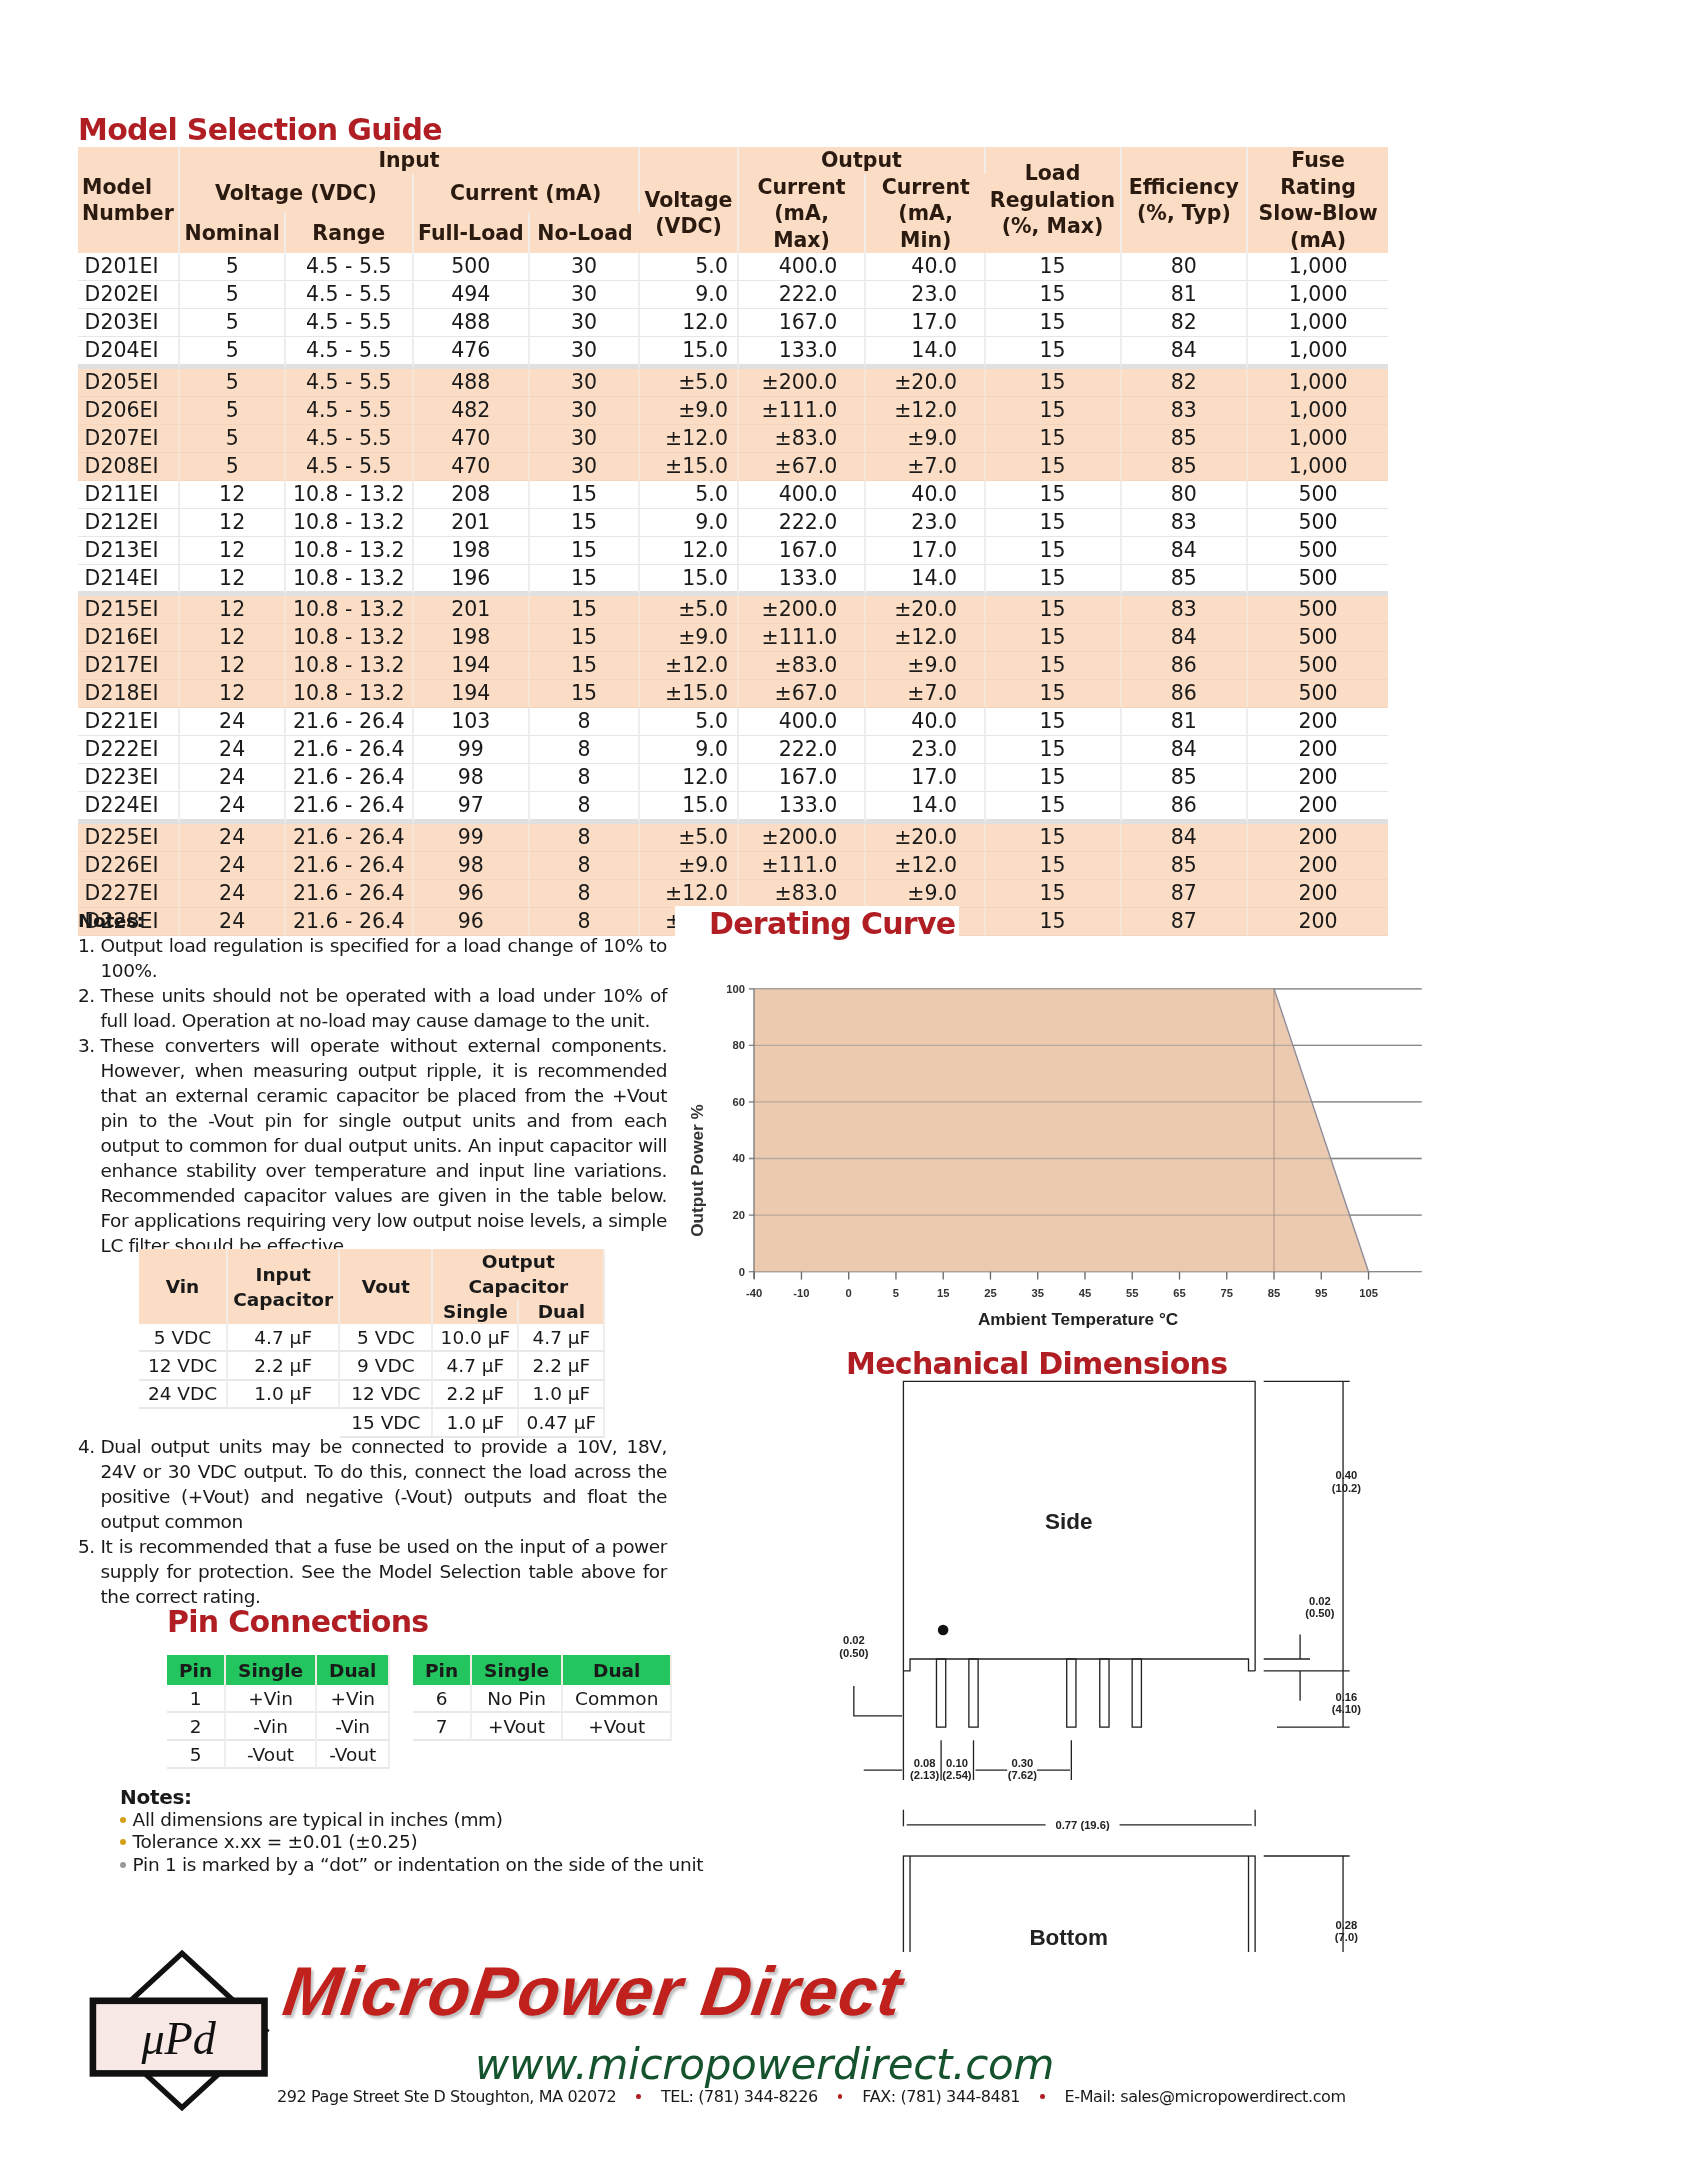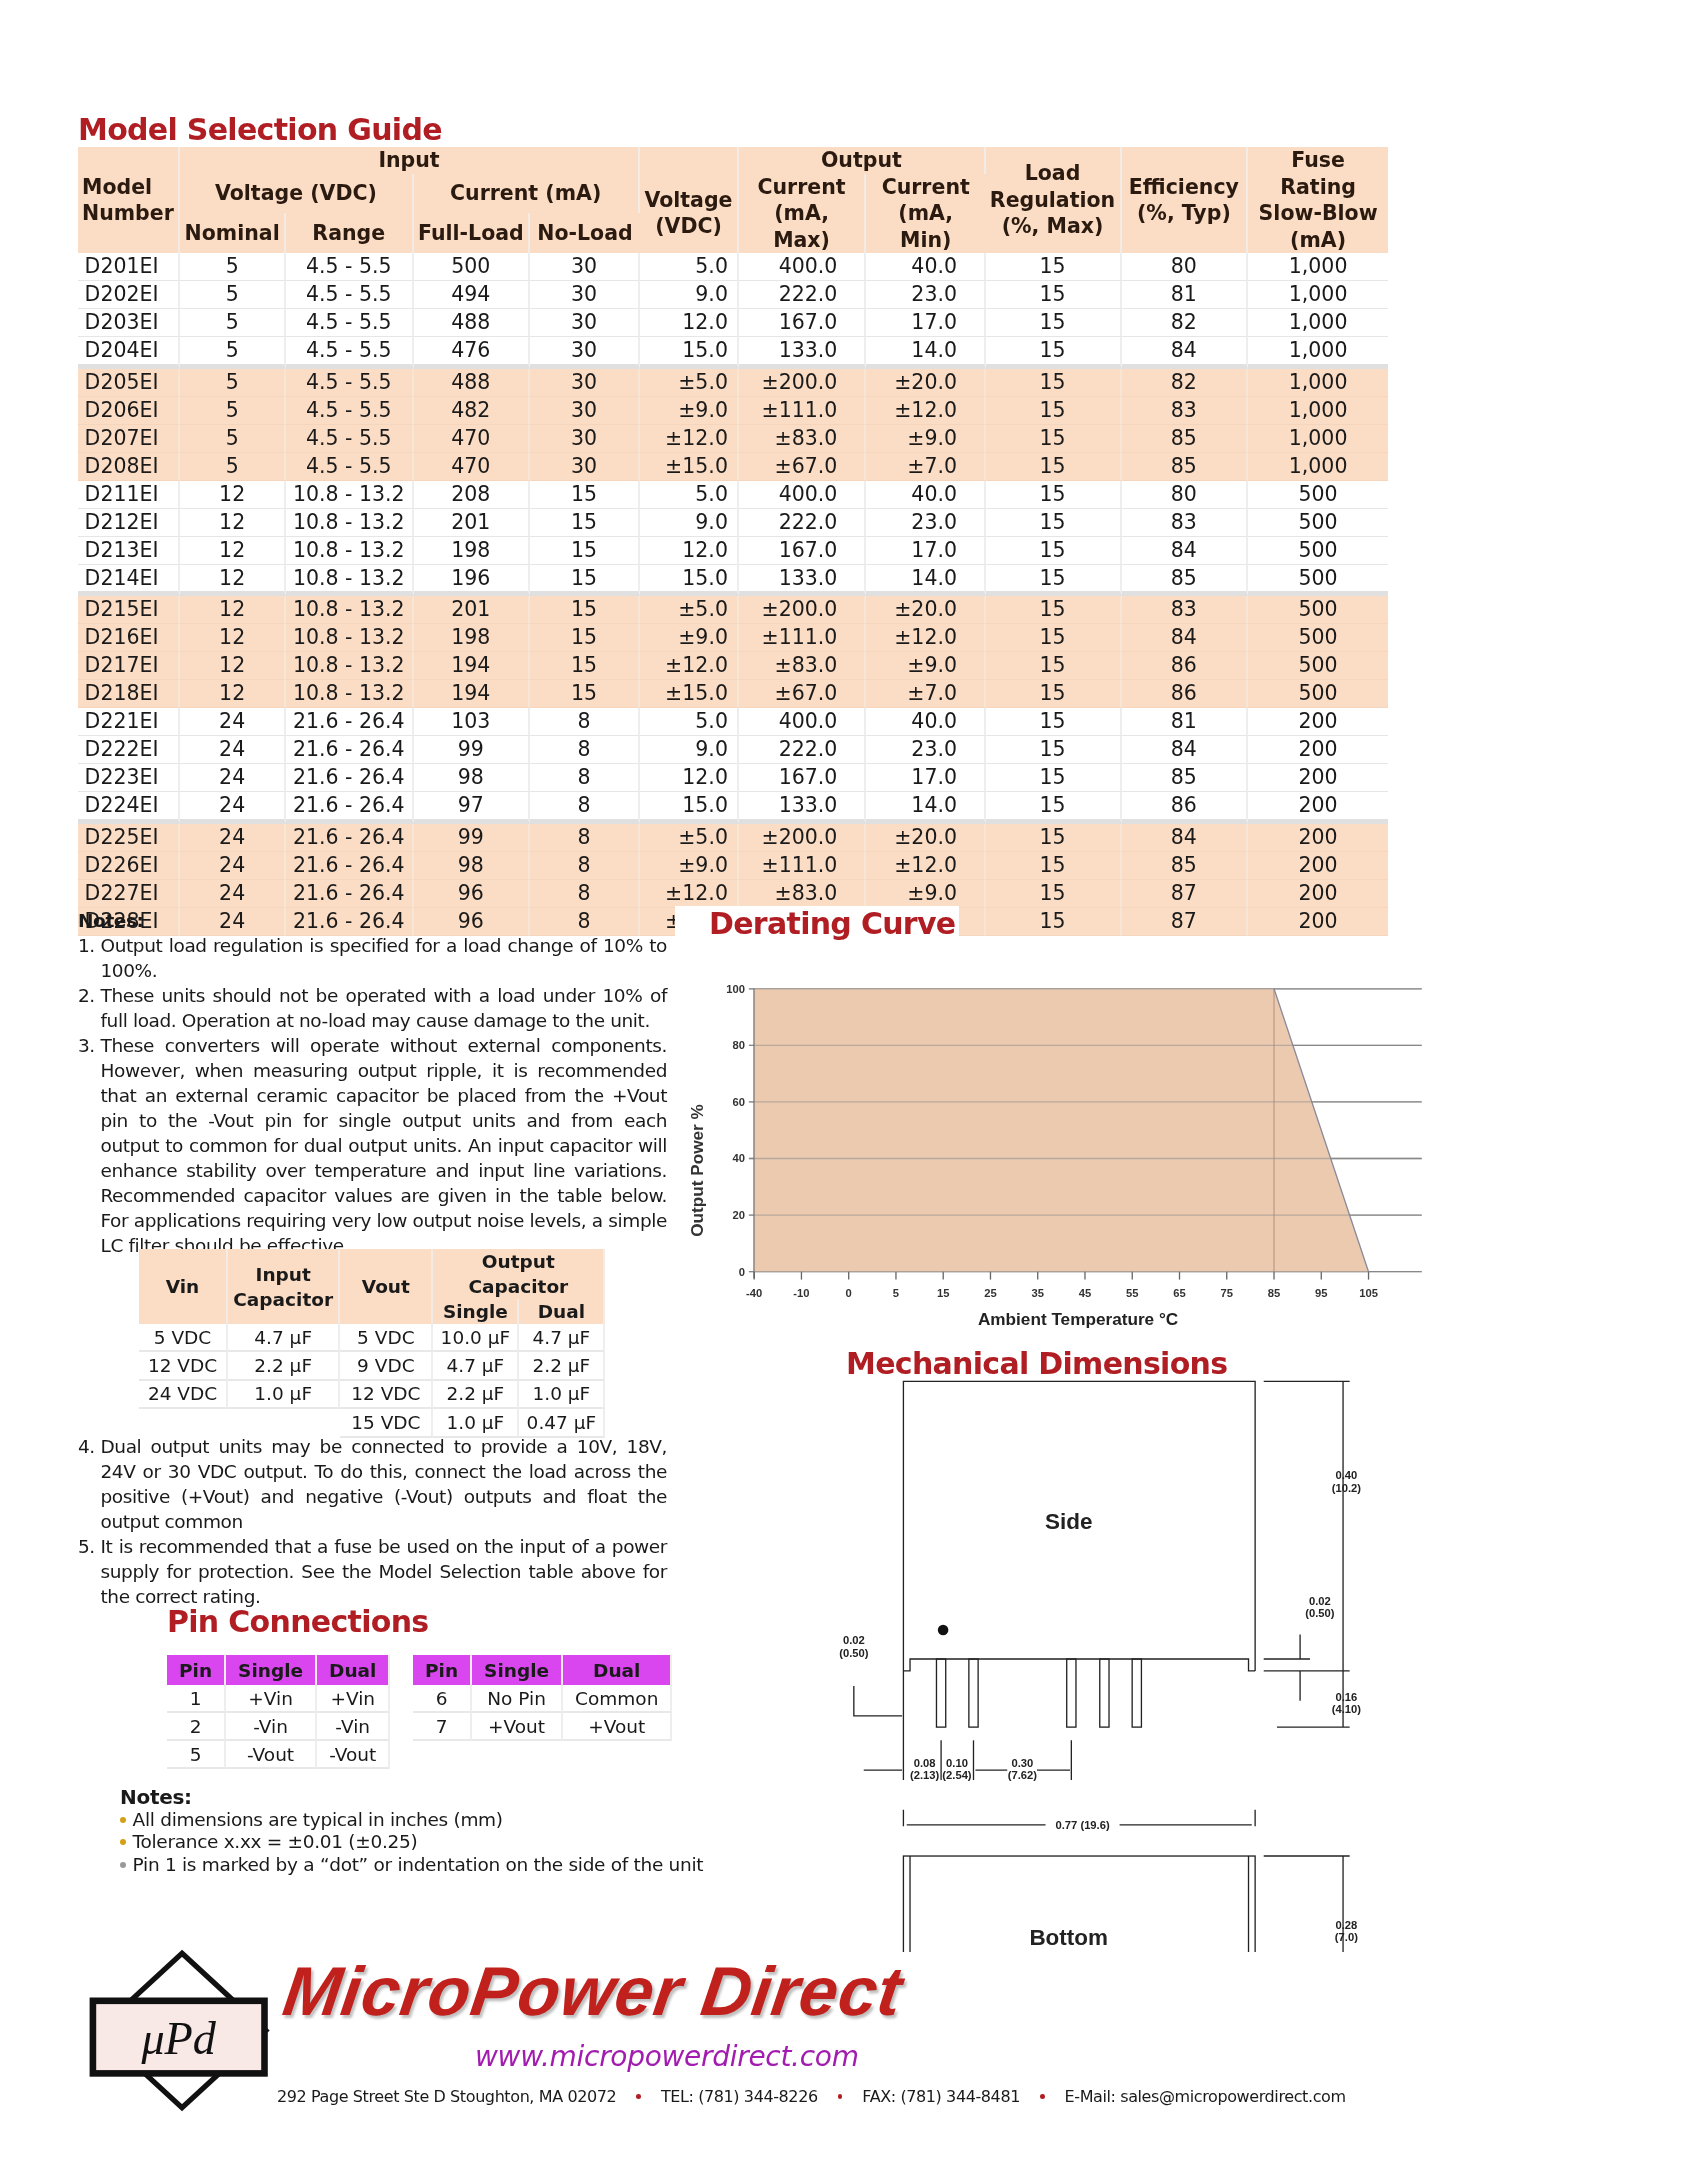--- a/index.html
+++ b/index.html
@@ -34,39 +34,39 @@
   #cap-table td { height: 28.4px; text-align: center; padding: 0 6.6px; border-right: 2.6px solid #eeeeee; border-bottom: 2px solid #e8e8e8; }
   #cap-table td.empty { border: none; background: #fff; }
 
   #notes2 { left: 78px; top: 1434px; width: 589px; font-size: 18.5px; line-height: 25px; font-family: "DejaVu Sans", sans-serif; letter-spacing: -0.4px; }
 
   
   #pin-title { left: 167px; top: 1604px; font-size: 30px; }
   .pin-table { top: 1655px; font-size: 18.5px; font-family: "DejaVu Sans", sans-serif; }
   #pin-table-1 { left: 167px; }
   #pin-table-2 { left: 413px; }
-  .pin-table th { background: #d946ef; font-weight: bold; height: 30px; padding: 0 12px; border-right: 2.6px solid #f2ebe6; }
+  .pin-table th { background: #22c55e; font-weight: bold; height: 30px; padding: 0 12px; border-right: 2.6px solid #f2ebe6; }
   .pin-table td { height: 28px; text-align: center; padding: 0 12px; border-right: 2.6px solid #eeeeee; border-bottom: 2px solid #e8e8e8; }
 
   #mech-notes { left: 120px; top: 1786px; font-size: 18.5px; line-height: 22.5px; font-family: "DejaVu Sans", sans-serif; letter-spacing: -0.3px; }
   #mech-notes .notes-head { font-weight: bold; font-size: 20px; }
   .bullet { display: flex; align-items: center; }
   .bullet .dot { width: 6px; height: 6px; border-radius: 50%; background: #d4a017; margin-right: 6.6px; }
   .bullet .dot.grey { background: #999; }
 
   
   #derating-title { left: 675px; top: 906px; font-size: 30px; padding-left: 34px; }
   #derating-chart { left: 668px; top: 926px; }
   #mech-title { left: 846px; top: 1346px; font-size: 30px; }
   #mech-drawing { left: 834px; top: 1370px; }
 
   
   #logo { left: 86px; top: 1948px; }
   #brand { left: 284px; top: 1952px; font-size: 69px; font-weight: bold; font-style: italic; color: #c0211c; font-family: "Liberation Sans", sans-serif; letter-spacing: 0.7px; text-shadow: 2.6px 2.6px 2.6px rgba(0,0,0,0.25); transform: skewX(-8deg); }
-  #website { left: 475px; top: 2040px; font-size: 28px; font-style: italic; color: #a21caf; font-family: "DejaVu Sans", sans-serif; letter-spacing: -0.3px; }
+  #website { left: 475px; top: 2040px; font-size: 42px; font-style: italic; color: #14532d; font-family: "DejaVu Sans", sans-serif; letter-spacing: -0.3px; }
   #contact { left: 277px; top: 2087px; font-size: 16px; font-family: "DejaVu Sans", sans-serif; letter-spacing: -0.4px; display: flex; align-items: center; white-space: nowrap; }
   #contact .sep { display: inline-block; width: 4.6px; height: 4.6px; border-radius: 50%; background: #b01e23; margin: 0 20px; }
 </style>
 </head>
 <body>
 
 <div id="model-title" class="abs section-title">Model Selection Guide</div>
 
 <table id="model-table" class="abs">
   <thead>

